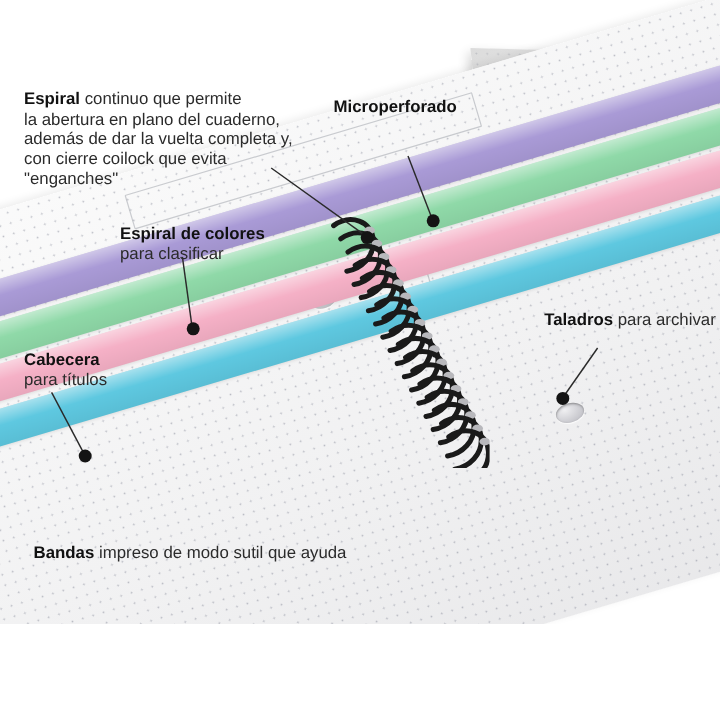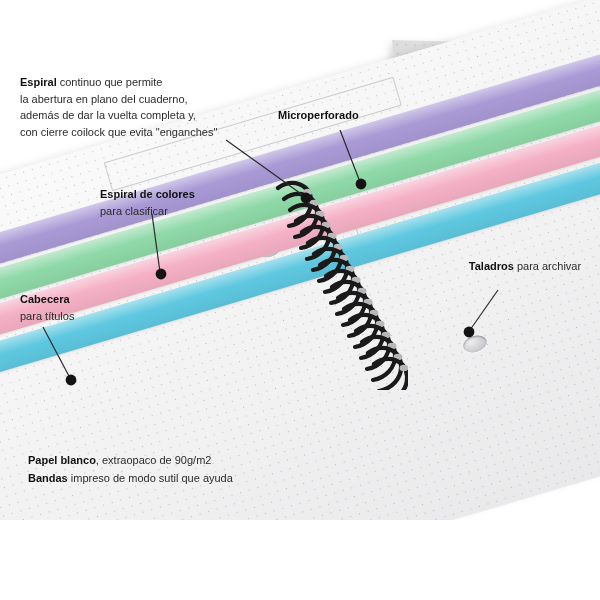--- a/index.html
+++ b/index.html
@@ -99,25 +99,25 @@
   .b-blue  {top:104px;}
 
   
   .coil{
     position:absolute;left:268px;top:180px;width:140px;height:210px;
     transform:rotate(0deg);
   }
 
   
   .callout{position:absolute;color:#1b1b1b;}
-  .c-text{font-size:11px;line-height:16.6px;color:#2b2b2b;}
+  .c-text{font-size:14px;line-height:16.6px;color:#2b2b2b;}
   .c-text b{font-weight:bold;color:#111;}
 
   .co-espiral{left:20px;top:74px;width:250px;}
-  .co-micro{left:278px;top:107px;width:160px;}
+  .co-micro{left:278px;top:80px;width:160px;}
   .co-bandas{left:100px;top:186px;width:180px;}
   .co-taladros{left:450px;top:258px;width:150px;text-align:center;}
   .co-cabecera{left:20px;top:291px;width:150px;}
   .co-papel{left:28px;top:452px;width:300px;line-height:17.5px;}
 
   svg.leaders{position:absolute;left:0;top:0;width:600px;height:600px;pointer-events:none;}
 </style>
 </head>
 <body>
 
@@ -229,17 +229,16 @@
   <div class="callout co-taladros c-text">
     <div><b>Taladros</b><span> para archivar</span></div>
   </div>
 
   <div class="callout co-cabecera c-text">
     <div><b>Cabecera</b></div>
     <div>para títulos</div>
   </div>
 
   <div class="callout co-papel c-text">
-    <div><b>Papel blanco</b><span>, extraopaco de 90g/m2</span></div>
     <div><b>Bandas</b><span> impreso de modo sutil que ayuda</span></div>
   </div>
 
 </div>
 
 </body></html>

